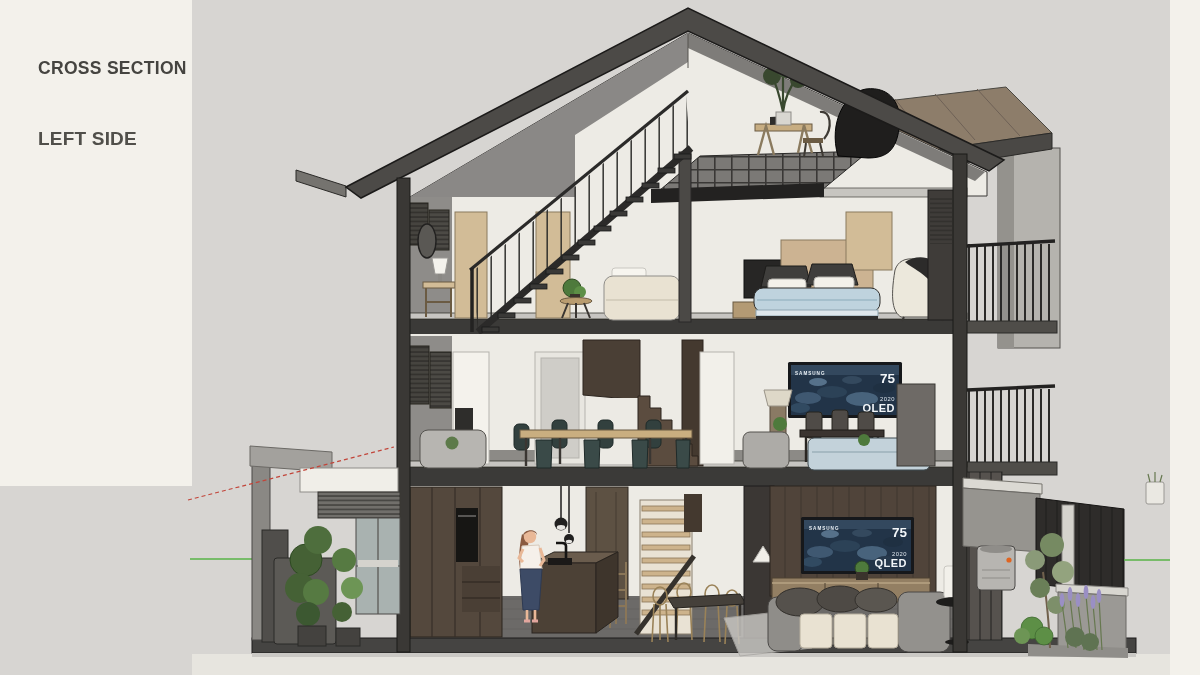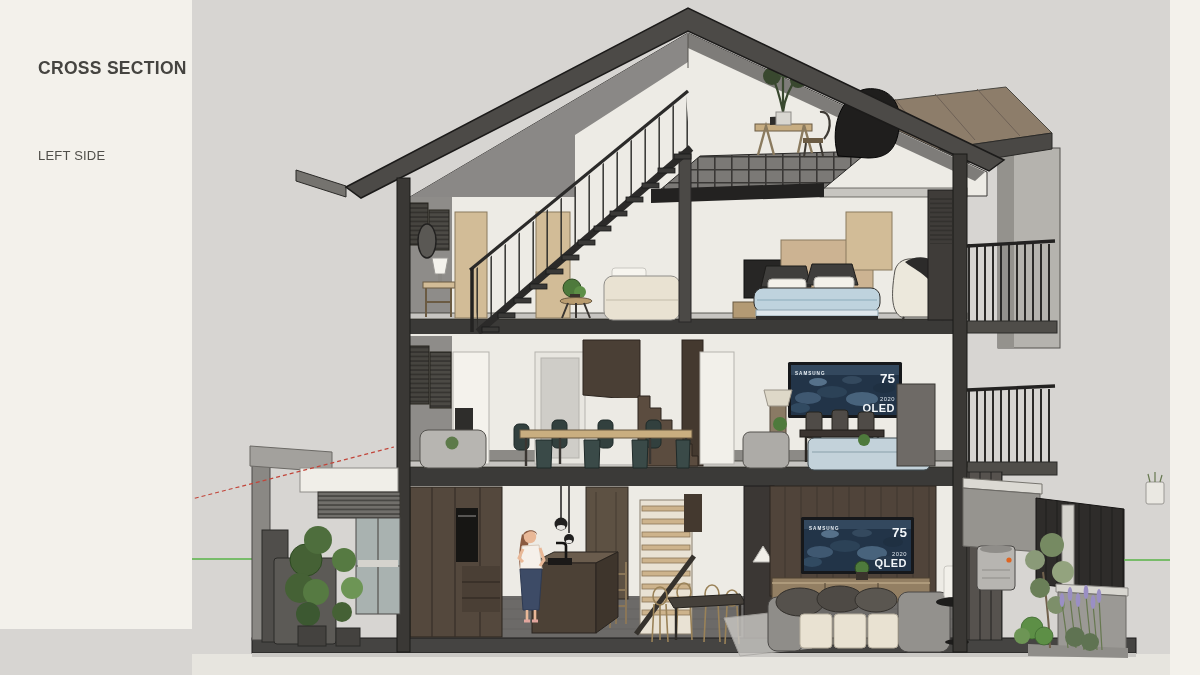--- a/index.html
+++ b/index.html
@@ -1,23 +1,23 @@
 <!DOCTYPE html>
 <html style="--c-bg-left: #f3f1eb; --c-bg-render: #d7d5d2; --c-bg-ground: #e7e5df; --c-title-text: #454440; --c-subtitle-text: #504f4a; --c-roof: #4c4a47; --c-roof-shingle: #8d7d6a; --c-wall-interior: #edebe5; --c-wall-shade: #8e8c89; --c-slab: #3b3a38; --c-slab-top: #c7c5c1; --c-wood-door: #d2bc97; --c-wood-console: #937f63; --c-wood-dark: #50443a; --c-cabinet: #54483d; --c-metal: #2b2a29; --c-tv-frame: #16181b; --c-tv-screen: #223448; --c-bed-blue: #bfd3de; --c-sofa-cream: #e9e2d2; --c-sofa-gray: #8f8d89; --c-plant: #4e7a3c; --c-plant-dark: #456135; --c-lavender: #9a8fc4; --c-fence: #2e2c2a; --c-axis-red: #c2453a; --c-axis-green: #58b347;"><head>
 <meta charset="utf-8">
 <style>
   html,body{margin:0;padding:0;background:#dddbd7;}
   .stage{position:relative;width:1200px;height:675px;overflow:hidden;
          font-family:"Liberation Sans",sans-serif;background:var(--c-bg-render,#d7d5d2);}
   .stage svg{position:absolute;left:0;top:0;}
-  .panel{position:absolute;left:0;top:0;width:192px;height:629px;
+  .panel{position:absolute;left:0;top:0;width:192px;height:486px;
          background:var(--c-bg-left,#f3f1eb);z-index:5;}
   .panel .title{position:absolute;left:38px;top:58px;font-size:17.5px;font-weight:700;
                 letter-spacing:.3px;color:var(--c-title-text,#454440);}
-  .panel .sub{position:absolute;left:38px;top:142px;font-size:13px;font-weight:400;
+  .panel .sub{position:absolute;left:38px;top:125px;font-size:19px;font-weight:700;
               line-height:28px;color:var(--c-subtitle-text,#504f4a);letter-spacing:.2px;}
   text{font-family:"Liberation Sans",sans-serif;}
   .tvbrand{font-size:4.6px;font-weight:700;letter-spacing:1px;fill:#e9eff4;}
   .tvsize{font-size:13.5px;font-weight:700;fill:#f2f6f9;}
   .tvyear{font-size:5.8px;fill:#dfe7ee;letter-spacing:.5px;}
   .tvmodel{font-size:11px;font-weight:700;fill:#f2f6f9;letter-spacing:.5px;}
 </style>
 </head>
 <body>
 

